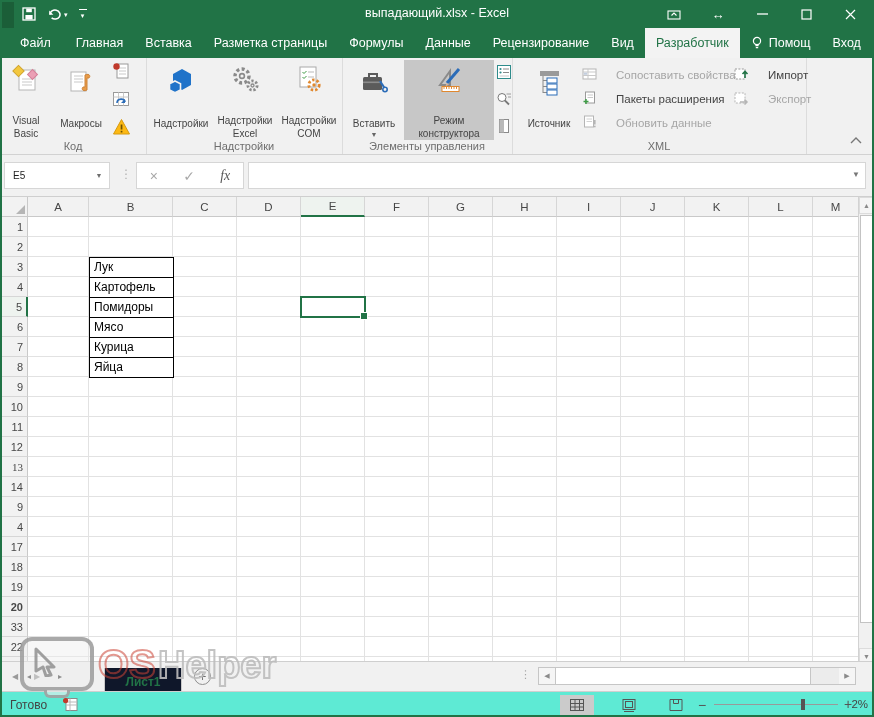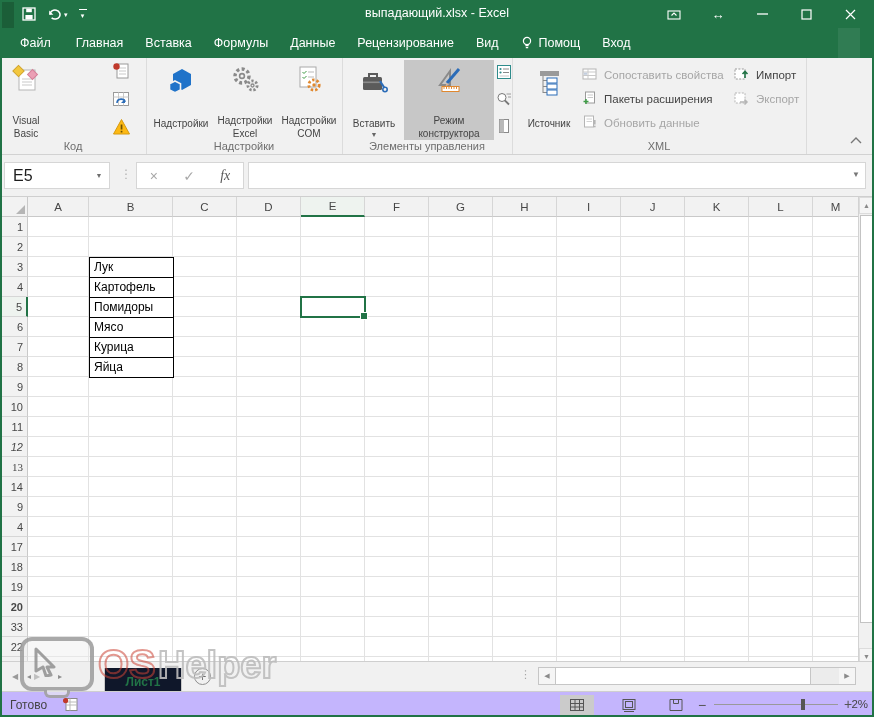--- a/index.html
+++ b/index.html
@@ -32,30 +32,30 @@
   .ribbon{position:absolute;top:58px;left:0;right:0;height:97px;background:#f1f1f1;
           border-bottom:1px solid #d2d2d2;box-sizing:border-box;z-index:1}
   .rgroup{position:absolute;top:0;height:96px;border-right:1px solid #dcdcdc}
   .glabel{position:absolute;bottom:2px;left:0;width:100%;text-align:center;font-size:11px;color:#6e6e6e}
   .rbtn{position:absolute;top:2px;height:80px;display:flex;flex-direction:column;align-items:center}
   .rbtn .ricon{height:38px;display:flex;align-items:flex-end;justify-content:center}
   .rbtn .lbl{font-size:10px;line-height:13px;color:#444;text-align:center;margin-top:19px}
   .rbtn.pressed{background:#c7c7c7}
   .rbtn .dd{font-size:7px;color:#666;margin-top:1px}
   .icolumn{position:absolute;display:flex;flex-direction:column;gap:6px}
-  .xmlitem{position:absolute;height:22px;display:flex;align-items:center;gap:7px;font-size:11.5px;color:#444;white-space:nowrap}
+  .xmlitem{position:absolute;height:22px;display:flex;align-items:center;gap:19px;font-size:11.5px;color:#444;white-space:nowrap}
   .xmlitem.disabled{color:#a6a6a6}
   .collapse-ribbon{position:absolute;right:12px;bottom:6px}
 
   
   .frow{position:absolute;top:155px;left:0;right:0;height:42px;background:#f1f1f1;
         border-bottom:1px solid #cfcfcf;box-sizing:border-box}
   .namebox{position:absolute;left:4px;top:7px;width:106px;height:27px;background:#fff;
            border:1px solid #d6d6d6;box-sizing:border-box;display:flex;align-items:center}
-  .namebox .txt{flex:1;padding-left:8px;font-size:16px;color:#1e1e1e}
+  .namebox .txt{flex:1;padding-left:8px;font-size:10px;color:#1e1e1e}
   .namebox .nb-caret{width:20px;text-align:center;color:#6e6e6e;font-size:7px}
   .fdots{position:absolute;left:120px;top:12px;color:#b2b2b2;font-size:12px;letter-spacing:0}
   .fbtns{position:absolute;left:136px;top:7px;width:108px;height:27px;background:#fff;
          border:1px solid #d6d6d6;box-sizing:border-box;display:flex;align-items:center;justify-content:space-around}
   .fbtns .fb{color:#a8a8a8;font-size:14px}
   .fbtns .fx{font-family:"Liberation Serif",serif;font-style:italic;font-size:14px;color:#595959}
   .finput{position:absolute;left:248px;top:7px;right:8px;height:27px;background:#fff;
           border:1px solid #d6d6d6;box-sizing:border-box;font-size:12px;color:#222;line-height:25px;padding-left:6px}
   .fexpand{position:absolute;right:14px;top:15px;color:#777;font-size:8px}
 
@@ -100,21 +100,21 @@
   .newsheet{position:absolute;left:194px;top:6px;width:17px;height:17px;border:1px solid #8f8f8f;
             border-radius:50%;color:#6d6d6d;font-size:13px;line-height:15px;text-align:center;box-sizing:border-box}
   .sb-dots{position:absolute;left:520px;top:6px;color:#a6a6a6;font-size:11px}
   .hscroll{position:absolute;left:538px;top:5px;width:318px;height:18px;background:#f5f5f5;
            border:1px solid #c6c6c6;box-sizing:border-box;display:flex;align-items:stretch}
   .hs-arrow{width:16px;display:flex;align-items:center;justify-content:center;font-size:7px;color:#8a8a8a}
   .hs-thumb{width:254px;background:#fff;border-left:1px solid #c6c6c6;border-right:1px solid #c6c6c6}
   .hs-track{flex:1;background:#ececec}
 
   
-  .statusbar{position:absolute;left:0;right:0;top:691px;height:26px;background:#c4b5fd;
+  .statusbar{position:absolute;left:0;right:0;top:691px;height:26px;background:#5eead4;
              border-top:1px solid #cfcfcf;box-sizing:border-box;font-size:12px;color:#444}
   .sb-ready{position:absolute;left:10px;top:6px}
   .sb-macro{position:absolute;left:62px;top:5px}
   .viewbtn{position:absolute;top:3px;width:34px;height:20px;display:flex;align-items:center;justify-content:center}
   .viewbtn.active{background:#cbcbcb}
   .zminus{position:absolute;left:698px;top:5px;font-size:14px;color:#555}
   .ztrack{position:absolute;left:714px;top:12px;width:124px;height:1px;background:#999}
   .zthumb{position:absolute;left:801px;top:7px;width:4px;height:11px;background:#555}
   .zplus{position:absolute;left:844px;top:4px;font-size:14px;color:#555}
   .zlabel{position:absolute;right:6px;top:6px;font-size:11.5px;color:#444}
@@ -185,30 +185,36 @@
     <div class="rtab">
       <span>Файл</span>
     </div>
     <div class="rtab">
       <span>Главная</span>
     </div>
     <div class="rtab">
       <span>Вставка</span>
     </div>
     <div class="rtab">
+      <span>Разметка страницы</span>
+    </div>
+    <div class="rtab">
       <span>Формулы</span>
     </div>
     <div class="rtab">
       <span>Данные</span>
     </div>
     <div class="rtab">
       <span>Рецензирование</span>
     </div>
     <div class="rtab">
       <span>Вид</span>
+    </div>
+    <div class="rtab active">
+      <span>Разработчик</span>
     </div>
     <div class="rtab">
       <span class="ticon">
         <svg width="12" height="14" viewBox="0 0 12 14">
           <circle cx="6" cy="5" r="3.6" fill="none" stroke="#fff" stroke-width="1.2"></circle>
           <path d="M4.4 9.6h3.2M4.8 11.6h2.4" stroke="#fff" stroke-width="1.1"></path>
         </svg>
       </span>
       <span>Помощ</span>
     </div>
@@ -226,20 +232,32 @@
         <svg width="30" height="32" viewBox="0 0 30 32">
             <rect x="8" y="7" width="16" height="20" fill="#fff" stroke="#b5b5b5"></rect>
             <line x1="11" y1="16" x2="21" y2="16" stroke="#c9c9c9"></line>
             <line x1="11" y1="19" x2="21" y2="19" stroke="#c9c9c9"></line>
             <line x1="11" y1="22" x2="21" y2="22" stroke="#c9c9c9"></line>
             <rect x="3.5" y="4" width="8" height="8" transform="rotate(45 7.5 8)" fill="#f3c73e" stroke="#cfa32e"></rect>
             <rect x="18" y="8" width="7" height="7" transform="rotate(45 21.5 11.5)" fill="#eba0b5" stroke="#d57f98"></rect>
           </svg>
       </span>
       <span class="lbl">Visual Basic</span>
+    </div>
+    <div class="rbtn" style="left:52px;width:58px">
+      <span class="ricon">
+        <svg width="30" height="32" viewBox="0 0 30 32">
+            <rect x="5" y="6" width="15" height="19" fill="#fff" stroke="#b5b5b5"></rect>
+            <line x1="8" y1="10" x2="17" y2="10" stroke="#c9c9c9"></line>
+            <line x1="8" y1="13" x2="17" y2="13" stroke="#c9c9c9"></line>
+            <line x1="8" y1="16" x2="17" y2="16" stroke="#c9c9c9"></line>
+            <path d="M19 9c4-2 6 1 4 3h-2v12c-4 2-6-1-4-3h2z" fill="#e89c49" stroke="#cd833a"></path>
+          </svg>
+      </span>
+      <span class="lbl">Макросы</span>
     </div>
     <div class="icolumn" style="left:112px;top:4px">
       <span>
         <svg width="18" height="18" viewBox="0 0 18 18">
             <rect x="5" y="2" width="11" height="14" fill="#fff" stroke="#9a9a9a"></rect>
             <line x1="7" y1="6" x2="14" y2="6" stroke="#c9c9c9"></line>
             <line x1="7" y1="9" x2="14" y2="9" stroke="#c9c9c9"></line>
             <line x1="7" y1="12" x2="14" y2="12" stroke="#c9c9c9"></line>
             <circle cx="4.5" cy="4.5" r="3.2" fill="#c0392b"></circle>
           </svg>
@@ -491,21 +509,21 @@
     <div class="rowhdr" style="top: 140px; height: 20px;">7</div>
     <div class="hline" style="top: 159px; left: 28px; width: 831px;"></div>
     <div class="rowhdr" style="top: 160px; height: 20px;">8</div>
     <div class="hline" style="top: 179px; left: 28px; width: 831px;"></div>
     <div class="rowhdr" style="top: 180px; height: 20px;">9</div>
     <div class="hline" style="top: 199px; left: 28px; width: 831px;"></div>
     <div class="rowhdr" style="top: 200px; height: 20px;">10</div>
     <div class="hline" style="top: 219px; left: 28px; width: 831px;"></div>
     <div class="rowhdr" style="top: 220px; height: 20px;">11</div>
     <div class="hline" style="top: 239px; left: 28px; width: 831px;"></div>
-    <div class="rowhdr" style="top: 240px; height: 20px; font-style: italic;">12</div>
+    <div class="rowhdr" style="top: 240px; height: 20px;">12</div>
     <div class="hline" style="top: 259px; left: 28px; width: 831px;"></div>
     <div class="rowhdr" style="top: 260px; height: 20px; font-family: Liberation Serif, serif;">13</div>
     <div class="hline" style="top: 279px; left: 28px; width: 831px;"></div>
     <div class="rowhdr" style="top: 280px; height: 20px;">14</div>
     <div class="hline" style="top: 299px; left: 28px; width: 831px;"></div>
     <div class="rowhdr" style="top: 300px; height: 20px;">9</div>
     <div class="hline" style="top: 319px; left: 28px; width: 831px;"></div>
     <div class="rowhdr" style="top: 320px; height: 20px;">4</div>
     <div class="hline" style="top: 339px; left: 28px; width: 831px;"></div>
     <div class="rowhdr" style="top: 340px; height: 20px;">17</div>

